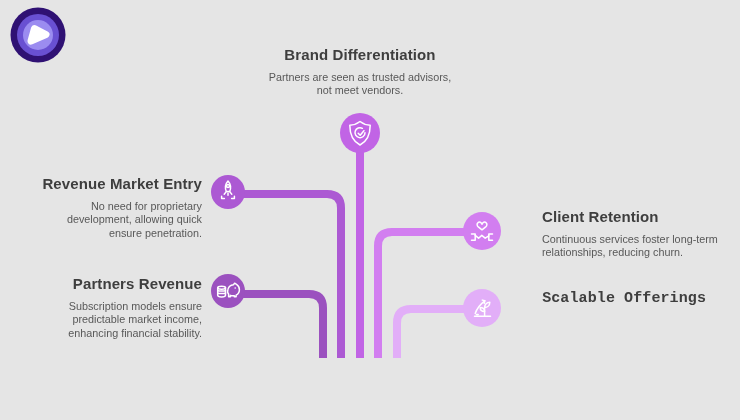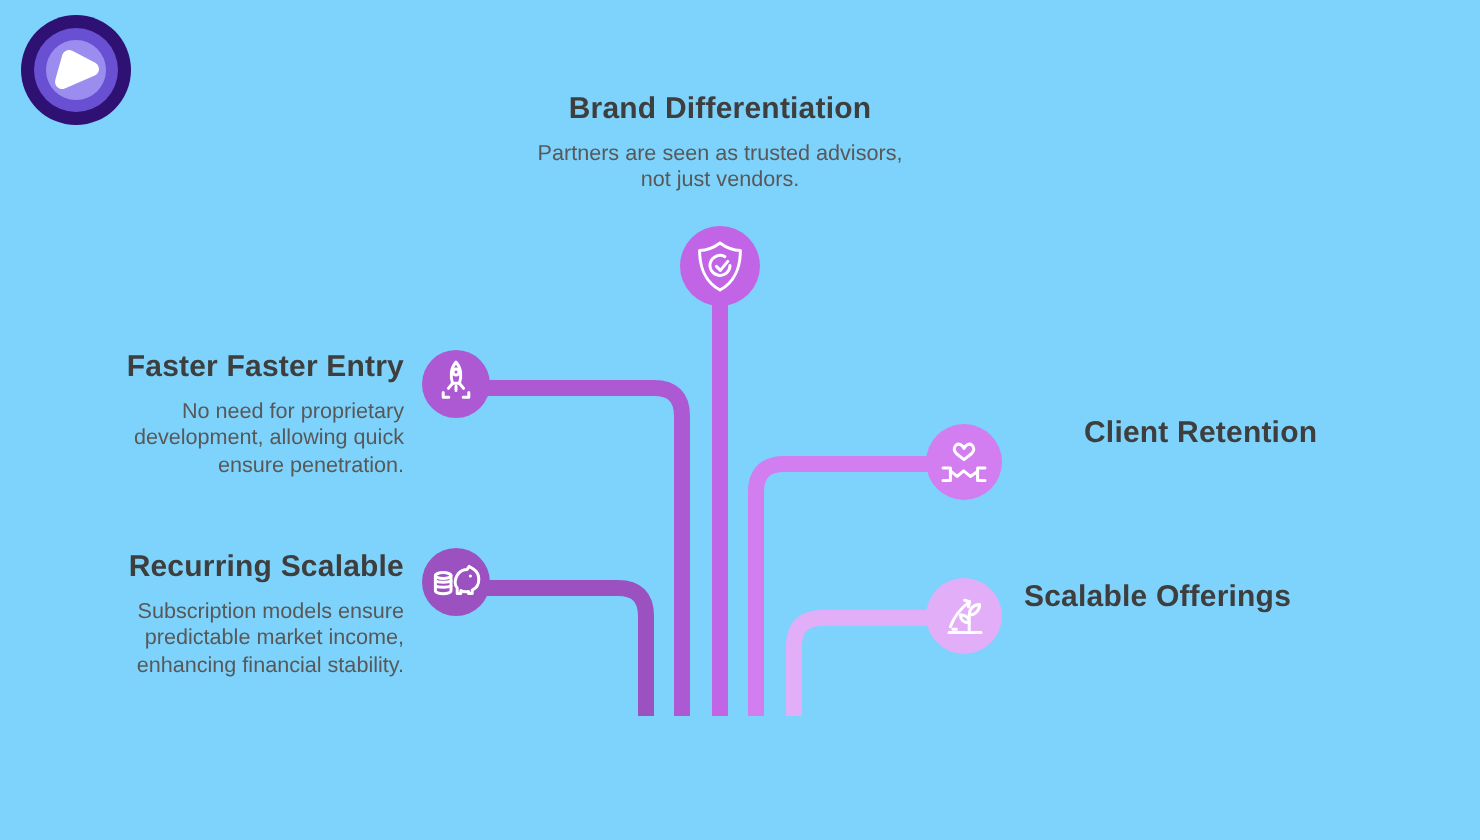--- a/index.html
+++ b/index.html
@@ -1,35 +1,35 @@
 <!DOCTYPE html>
 <html><head>
 <meta charset="utf-8">
 <style>
   html,body{margin:0;padding:0;background:#fff;}
   .stage{
-    position:relative;width:740px;height:420px;background:#7dd3fc;
+    position:relative;width:740px;height:420px;background:#e5e5e5;
     overflow:hidden;font-family:"Liberation Sans",sans-serif;
   }
   .tree{position:absolute;left:0;top:0;}
   .logo{position:absolute;left:8px;top:6px;}
   .node{position:absolute;}
   .node h3{
     margin:0 0 7px 0;font-size:15px;line-height:18px;font-weight:bold;
     color:#3e3e3e;letter-spacing:.1px;
   }
   .node p{
     margin:0;font-size:10.8px;line-height:13.4px;color:#585858;
   }
   .node-brand{left:250px;top:46px;width:220px;text-align:center;}
   .node-brand p{max-width:185px;margin:0 auto;}
   .node-faster{left:42px;top:175px;width:160px;text-align:right;}
   .node-recurring{left:42px;top:275px;width:160px;text-align:right;}
   .node-client{left:526px;top:208px;width:180px;text-align:left;margin-left:16px;}
-  .node-scalable{left:512px;top:290px;width:180px;text-align:left;}
+  .node-scalable{left:526px;top:290px;width:180px;text-align:right;font-family:Liberation Mono, monospace;}
   .icon-stroke{fill:none;stroke:#ffffff;stroke-width:1.5;stroke-linecap:round;stroke-linejoin:round;}
 </style>
 </head>
 <body>
 
 <div class="stage">
 
   <svg class="logo" width="60" height="60" viewBox="0 0 60 60">
     <circle cx="30" cy="29" r="27.5" fill="#2f1173"></circle>
     <circle cx="30" cy="29" r="21" fill="#6950d2"></circle>
@@ -92,34 +92,35 @@
         <path class="icon-stroke" d="M2.6,-0.5 C2.6,-3.6 4.8,-5.8 7.8,-5.8 C7.8,-2.8 5.6,-0.5 2.6,-0.5 Z"></path>
         <path class="icon-stroke" d="M2.6,3.4 C2.6,1 1,-0.6 -1.8,-0.6 C-1.8,1.8 -0.2,3.4 2.6,3.4 Z"></path>
         <path class="icon-stroke" d="M-6.8,5.4 C-5.2,0.8 -2,-3.6 2.8,-7.2"></path>
         <path class="icon-stroke" d="M0.3,-7.9 L2.8,-7.2 L2.2,-4.6"></path>
       </g>
     </g>
   </svg>
 
   <div class="node node-brand">
     <h3>Brand Differentiation</h3>
-    <p>Partners are seen as trusted advisors, not just vendors.</p>
+    <p>Partners are seen as trusted advisors, not meet vendors.</p>
   </div>
 
   <div class="node node-faster">
-    <h3>Faster Faster Entry</h3>
+    <h3>Revenue Market Entry</h3>
     <p>No need for proprietary development, allowing quick ensure penetration.</p>
   </div>
 
   <div class="node node-recurring">
-    <h3>Recurring Scalable</h3>
+    <h3>Partners Revenue</h3>
     <p>Subscription models ensure predictable market income, enhancing financial stability.</p>
   </div>
 
   <div class="node node-client">
     <h3>Client Retention</h3>
+    <p>Continuous services foster long-term relationships, reducing churn.</p>
   </div>
 
   <div class="node node-scalable">
     <h3>Scalable Offerings</h3>
   </div>
 
 </div>
 
 </body></html>

